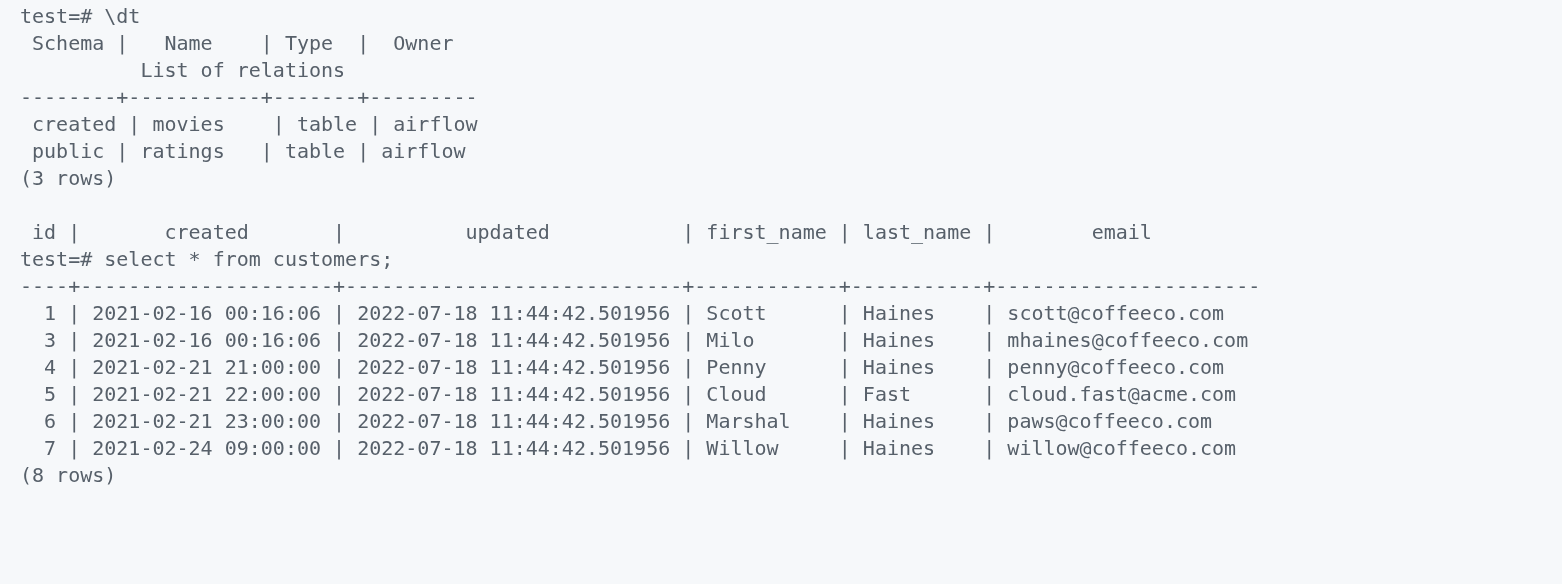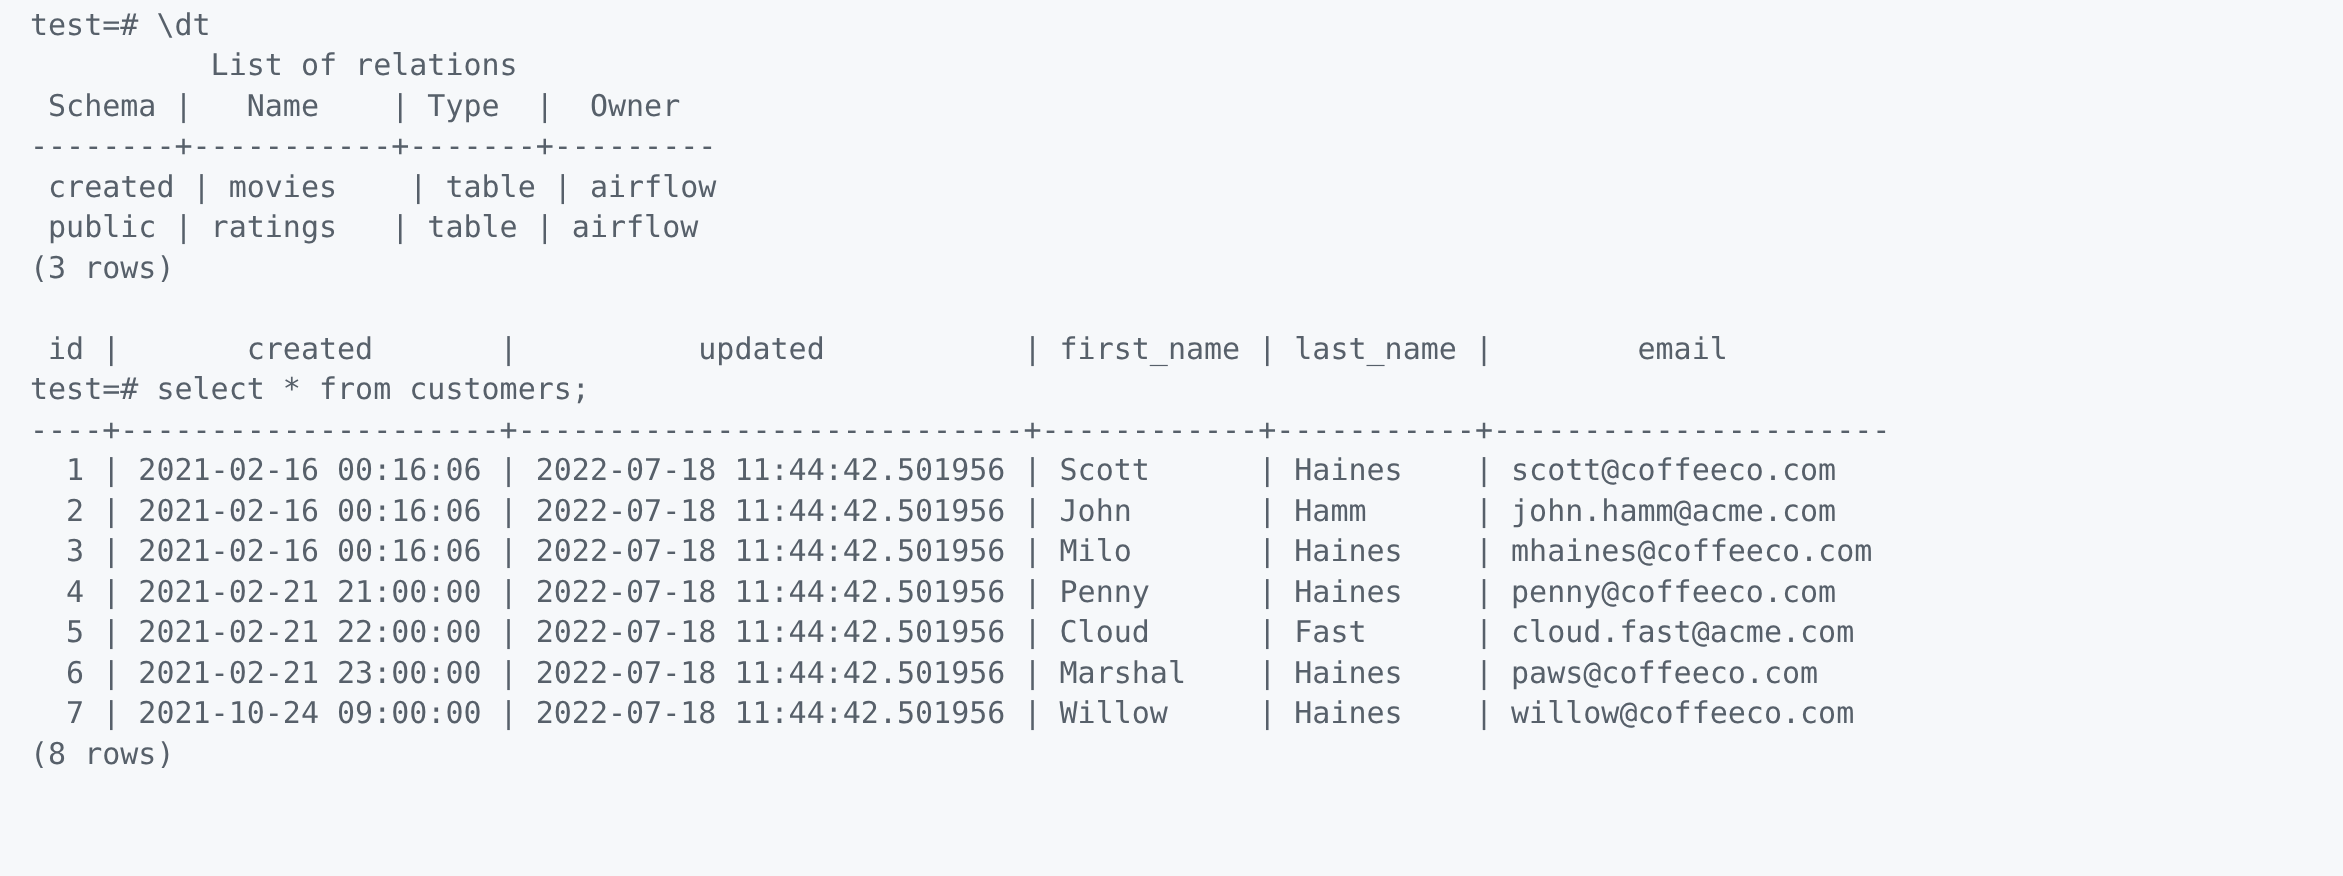--- a/index.html
+++ b/index.html
@@ -28,32 +28,31 @@
     white-space: pre;
     min-height: 27px;
   }
 </style>
 </head>
 <body>
 
 <div class="terminal">
   <div class="screen">
     <div class="line">test=# \dt</div>
+    <div class="line"> Schema |   Name    | Type  |  Owner</div>
     <div class="line">          List of relations</div>
-    <div class="line"> Schema |   Name    | Type  |  Owner</div>
     <div class="line">--------+-----------+-------+---------</div>
     <div class="line"> created | movies    | table | airflow</div>
     <div class="line"> public | ratings   | table | airflow</div>
     <div class="line">(3 rows)</div>
     <div class="line"></div>
     <div class="line"> id |       created       |          updated           | first_name | last_name |        email</div>
     <div class="line">test=# select * from customers;</div>
     <div class="line">----+---------------------+----------------------------+------------+-----------+----------------------</div>
     <div class="line">  1 | 2021-02-16 00:16:06 | 2022-07-18 11:44:42.501956 | Scott      | Haines    | scott@coffeeco.com</div>
-    <div class="line">  2 | 2021-02-16 00:16:06 | 2022-07-18 11:44:42.501956 | John       | Hamm      | john.hamm@acme.com</div>
     <div class="line">  3 | 2021-02-16 00:16:06 | 2022-07-18 11:44:42.501956 | Milo       | Haines    | mhaines@coffeeco.com</div>
     <div class="line">  4 | 2021-02-21 21:00:00 | 2022-07-18 11:44:42.501956 | Penny      | Haines    | penny@coffeeco.com</div>
     <div class="line">  5 | 2021-02-21 22:00:00 | 2022-07-18 11:44:42.501956 | Cloud      | Fast      | cloud.fast@acme.com</div>
     <div class="line">  6 | 2021-02-21 23:00:00 | 2022-07-18 11:44:42.501956 | Marshal    | Haines    | paws@coffeeco.com</div>
-    <div class="line">  7 | 2021-10-24 09:00:00 | 2022-07-18 11:44:42.501956 | Willow     | Haines    | willow@coffeeco.com</div>
+    <div class="line">  7 | 2021-02-24 09:00:00 | 2022-07-18 11:44:42.501956 | Willow     | Haines    | willow@coffeeco.com</div>
     <div class="line">(8 rows)</div>
   </div>
 </div>
 
 </body></html>

